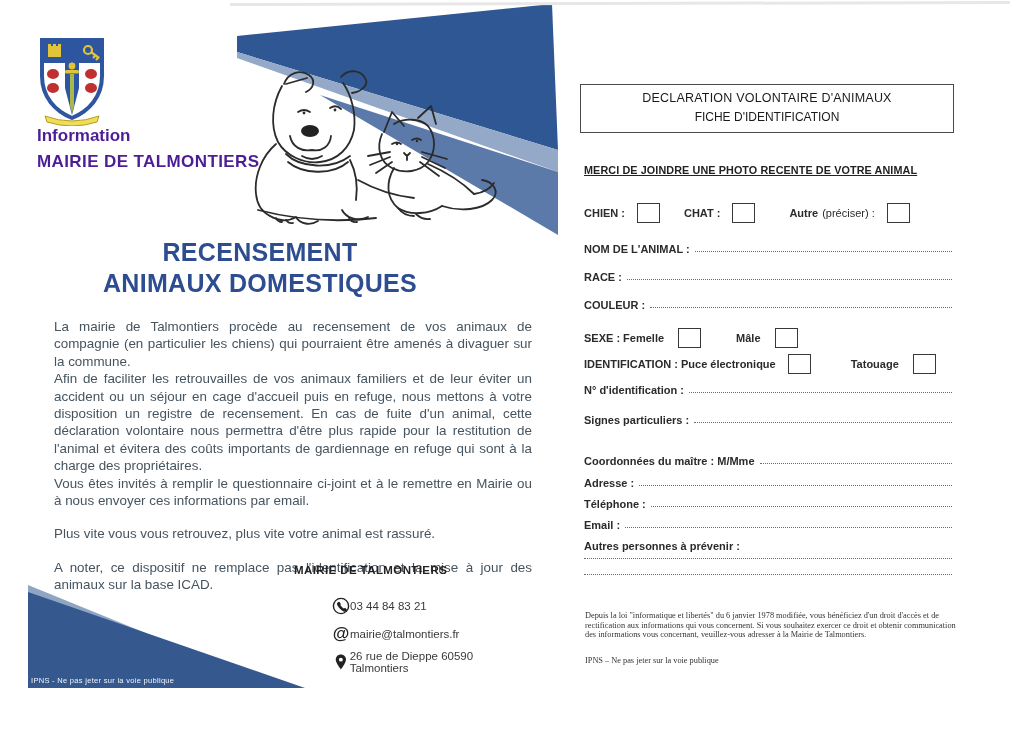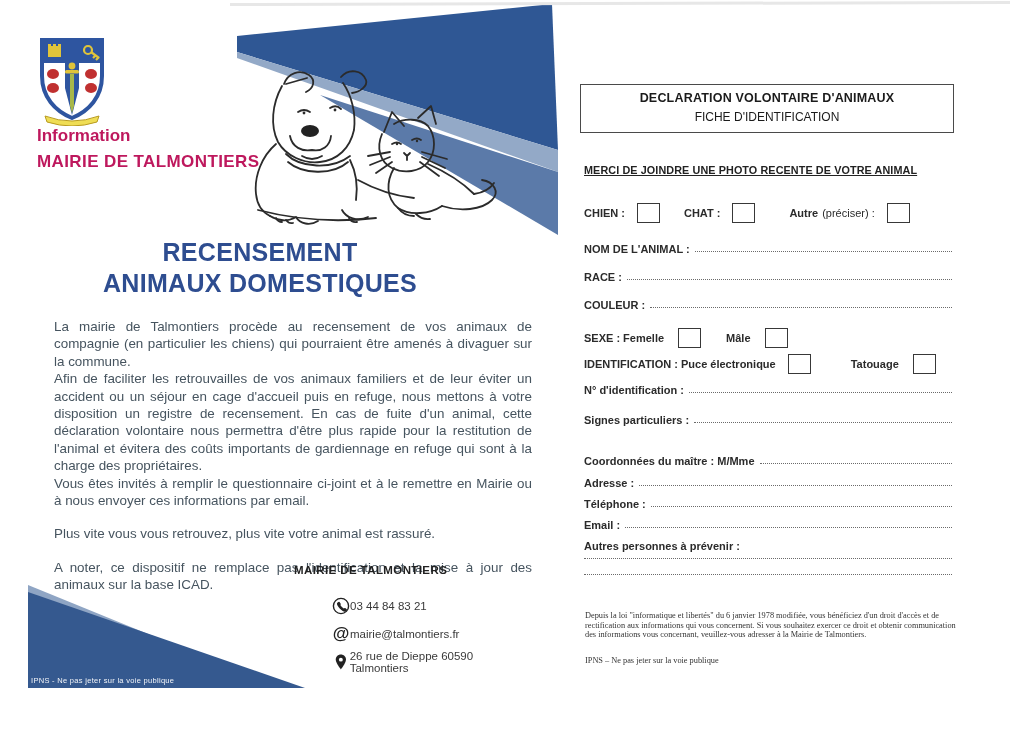--- a/index.html
+++ b/index.html
@@ -5,39 +5,39 @@
   html,body{margin:0;padding:0;background:#9a9a9a;}
   .sheet{
     position:relative;width:1024px;height:729px;background:#ffffff;
     overflow:hidden;font-family:"Liberation Sans",sans-serif;
     -webkit-font-smoothing:antialiased;
   }
   svg{display:block;}
   .abs{position:absolute;}
 
   
-  .info-head{left:37px;top:123px;color:#be185d;font-weight:bold;font-size:17px;line-height:26px;}
+  .info-head{left:37px;top:123px;color:#4c1d95;font-weight:bold;font-size:17px;line-height:26px;}
   .info-head .muni{letter-spacing:.4px;}
   .flyer-title{left:30px;top:237px;width:460px;text-align:center;
     color:#2e4d90;font-weight:bold;font-size:25px;line-height:31px;letter-spacing:.3px;}
   .flyer-body{left:54px;top:318px;width:478px;color:#46545f;font-size:13.4px;
     line-height:17.4px;text-align:justify;}
   .flyer-body p{margin:0;}
   .flyer-body p.gap{margin-top:16px;}
   .contact-head{left:294px;top:564px;color:#222;font-weight:bold;font-size:11.5px;letter-spacing:.4px;}
   .contact-rows{left:292px;top:592px;width:240px;}
   .contact-row{display:flex;align-items:center;height:28px;color:#3a3a3a;font-size:11.5px;margin-left:40px;}
   .at-glyph{font-size:17px;font-weight:bold;color:#222;width:18px;text-align:center;}
   .tri-note{left:31px;top:676px;color:#f2f4f8;font-size:7.5px;letter-spacing:.3px;}
   .scan-streak{left:230px;top:2px;width:780px;height:3px;background:#e7e7e7;transform:rotate(-.15deg);}
 
   
   .form-box{left:580px;top:84px;width:372px;height:47px;border:1.3px solid #4a4a4a;
     text-align:center;color:#1b1b1b;}
-  .form-box .l1{margin-top:6px;font-weight:bold;font-size:12.5px;letter-spacing:.2px;}
+  .form-box .l1{margin-top:6px;font-weight:normal;font-size:12.5px;letter-spacing:.2px;}
   .form-box .l2{margin-top:5px;font-size:12px;}
   .photo-note{left:584px;top:164px;font-weight:bold;font-size:10.8px;color:#222;
     text-decoration:underline;letter-spacing:.1px;}
   .frow{left:584px;width:368px;display:flex;align-items:flex-end;color:#2b2b2b;
     font-size:11px;font-weight:bold;white-space:nowrap;}
   .frow .dots{flex:1;border-bottom:1.7px dotted #6a6a6a;margin:0 0 3px 5px;min-width:10px;}
   .cbx{width:21px;height:18px;border:1.6px solid #383838;background:#fff;flex:none;}
   .inline-row{align-items:center;}
   .thin{font-weight:normal;}
   .legal{left:585px;top:611px;width:372px;font-family:"Liberation Serif",serif;
@@ -178,21 +178,21 @@
     <span class="dots"></span>
   </div>
   <div class="abs frow" style="top:299px">
     <span>COULEUR :</span>
     <span class="dots"></span>
   </div>
 
   <div class="abs frow inline-row" style="top:328px">
     <span>SEXE : Femelle</span>
     <span class="cbx" style="margin-left:14px"></span>
-    <span style="margin-left:25px">Mâle</span>
+    <span style="margin-left:35px">Mâle</span>
     <span class="cbx" style="margin-left:14px"></span>
   </div>
 
   <div class="abs frow inline-row" style="top:354px">
     <span>IDENTIFICATION : Puce électronique</span>
     <span class="cbx" style="margin-left:12px"></span>
     <span style="margin-left:40px">Tatouage</span>
     <span class="cbx" style="margin-left:14px"></span>
   </div>
 

